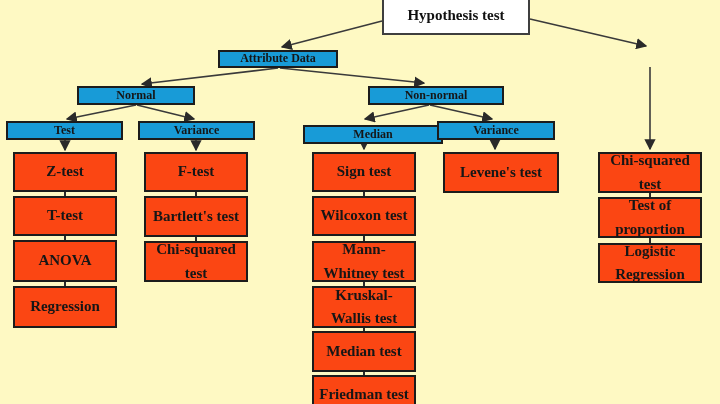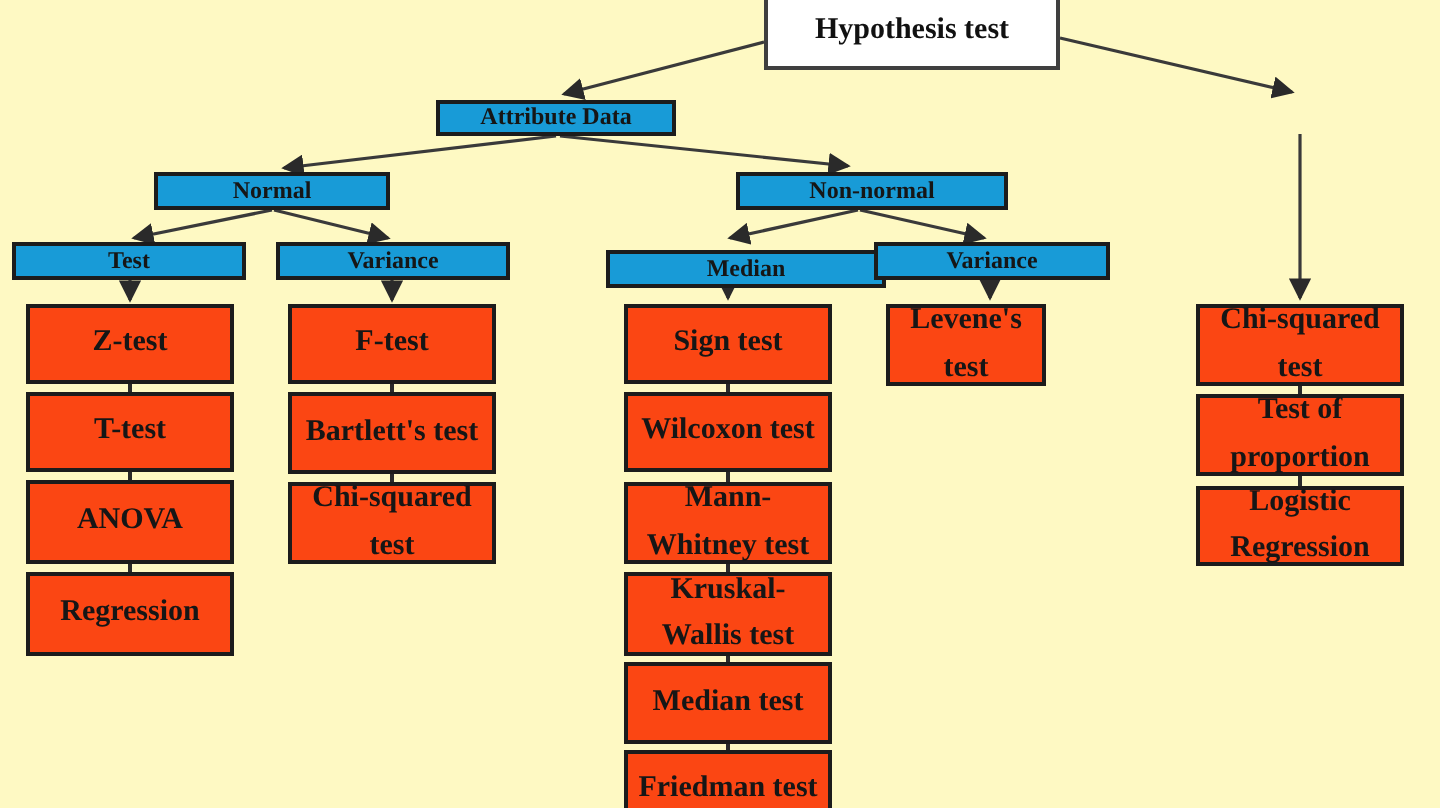--- a/index.html
+++ b/index.html
@@ -110,19 +110,19 @@
   <div class="box orange" style="left:144px;top:196px;width:104px;height:41px">Bartlett's test</div>
   <div class="box orange" style="left:144px;top:241px;width:104px;height:41px">Chi-squared test</div>
 
   <div class="box orange" style="left:312px;top:152px;width:104px;height:40px">Sign test</div>
   <div class="box orange" style="left:312px;top:196px;width:104px;height:40px">Wilcoxon test</div>
   <div class="box orange" style="left:312px;top:241px;width:104px;height:41px">Mann-Whitney test</div>
   <div class="box orange" style="left:312px;top:331px;width:104px;height:41px">Median test</div>
   <div class="box orange" style="left:312px;top:286px;width:104px;height:42px">Kruskal-Wallis test</div>
   <div class="box orange" style="left:312px;top:375px;width:104px;height:40px">Friedman test</div>
 
-  <div class="box orange" style="left:443px;top:152px;width:80px;height:41px">Levene's test</div>
+  <div class="box orange" style="left:443px;top:152px;width:116px;height:41px">Levene's test</div>
 
   <div class="box orange" style="left:598px;top:152px;width:104px;height:41px">Chi-squared test</div>
   <div class="box orange" style="left:598px;top:197px;width:104px;height:41px">Test of proportion</div>
   <div class="box orange" style="left:598px;top:243px;width:104px;height:40px">Logistic Regression</div>
 
 </div>
 
 </body></html>

